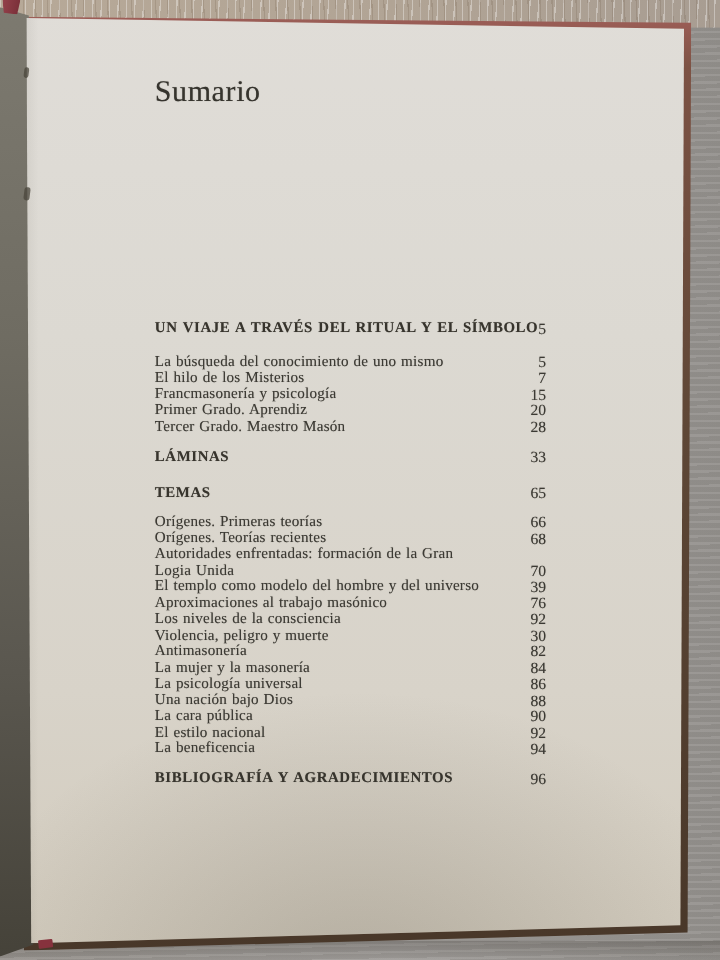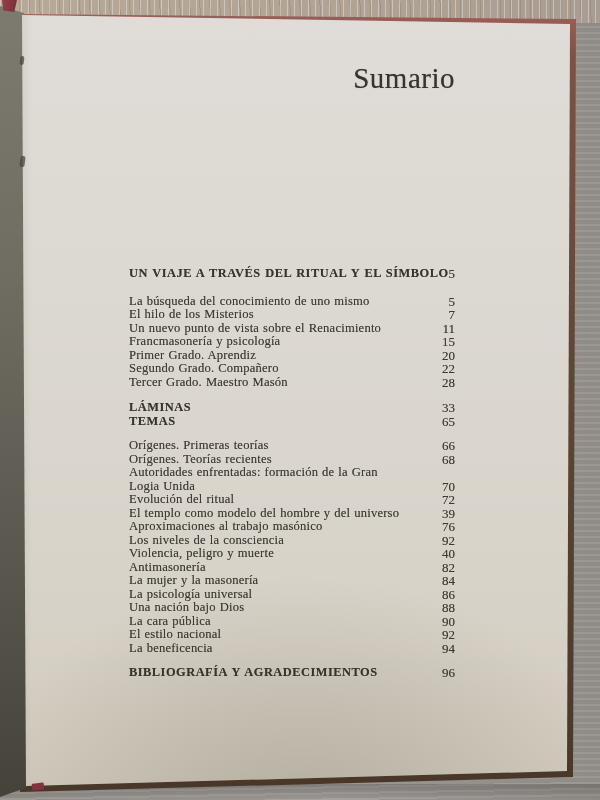--- a/index.html
+++ b/index.html
@@ -67,43 +67,43 @@
   .stitch {
     position: absolute; background: #49453b; border-radius: 2px;
     transform: rotate(7deg); opacity: 0.75;
   }
   .stitch.s1 { left: 20px; top: 56px;  width: 4px; height: 9px;  }
   .stitch.s2 { left: 20px; top: 156px; width: 5px; height: 11px; }
 
   
   .title {
     position: absolute; left: 129px; top: 64px; width: 326px;
-    margin: 0; text-align: right;
-    font-size: 29px; font-weight: 400; line-height: 1;
+    margin: 0; text-align: left;
+    font-size: 25px; font-weight: 400; line-height: 1;
     letter-spacing: 0.5px; color: #36342e;
     text-shadow: 0 0 0.7px rgba(54,52,46,0.55);
   }
   .toc {
     position: absolute; left: 129px; top: 267px; width: 326px;
     color: #3c3a34;
     text-shadow: 0 0 0.6px rgba(60,57,50,0.5);
   }
   .row {
     display: flex; justify-content: space-between; align-items: flex-end;
     font-size: 12.6px; line-height: 13.5px; white-space: nowrap;
   }
   .row .lbl { letter-spacing: 0.2px; word-spacing: 0.6px; }
   .row .num { font-size: 13px; font-weight: 400; }
   .row.heading .lbl {
     font-weight: 700; font-size: 12.4px;
     letter-spacing: 0.5px; word-spacing: 1px; color: #37342d;
   }
   .g14 { margin-top: 14px; gap: 41px; }
   .g12 { margin-top: 12px; }
-  .g16 { }
+  .g16 { margin-top: 16px; }
   .g11 { margin-top: 11px; }
 </style>
 </head>
 <body>
 
 <div class="backdrop">
   <div class="backdrop-top"></div>
   <div class="floor-shadow"></div>
 </div>
 
@@ -120,34 +120,26 @@
     </div>
     <div class="row g14">
       <span class="lbl">La búsqueda del conocimiento de uno mismo</span>
       <span class="num">5</span>
     </div>
     <div class="row">
       <span class="lbl">El hilo de los Misterios</span>
       <span class="num">7</span>
     </div>
     <div class="row">
-      <span class="lbl">Un nuevo punto de vista sobre el Renacimiento</span>
-      <span class="num">11</span>
-    </div>
-    <div class="row">
       <span class="lbl">Francmasonería y psicología</span>
       <span class="num">15</span>
     </div>
     <div class="row">
       <span class="lbl">Primer Grado. Aprendiz</span>
       <span class="num">20</span>
-    </div>
-    <div class="row">
-      <span class="lbl">Segundo Grado. Compañero</span>
-      <span class="num">22</span>
     </div>
     <div class="row">
       <span class="lbl">Tercer Grado. Maestro Masón</span>
       <span class="num">28</span>
     </div>
     <div class="row heading g12">
       <span class="lbl">LÁMINAS</span>
       <span class="num">33</span>
     </div>
     <div class="row heading g16">
@@ -164,38 +156,34 @@
     </div>
     <div class="row">
       <span class="lbl">Autoridades enfrentadas: formación de la Gran</span>
       <span class="num"></span>
     </div>
     <div class="row">
       <span class="lbl">Logia Unida</span>
       <span class="num">70</span>
     </div>
     <div class="row">
-      <span class="lbl">Evolución del ritual</span>
-      <span class="num">72</span>
-    </div>
-    <div class="row">
       <span class="lbl">El templo como modelo del hombre y del universo</span>
       <span class="num">39</span>
     </div>
     <div class="row">
       <span class="lbl">Aproximaciones al trabajo masónico</span>
       <span class="num">76</span>
     </div>
     <div class="row">
       <span class="lbl">Los niveles de la consciencia</span>
       <span class="num">92</span>
     </div>
     <div class="row">
       <span class="lbl">Violencia, peligro y muerte</span>
-      <span class="num">40</span>
+      <span class="num">30</span>
     </div>
     <div class="row">
       <span class="lbl">Antimasonería</span>
       <span class="num">82</span>
     </div>
     <div class="row">
       <span class="lbl">La mujer y la masonería</span>
       <span class="num">84</span>
     </div>
     <div class="row">

